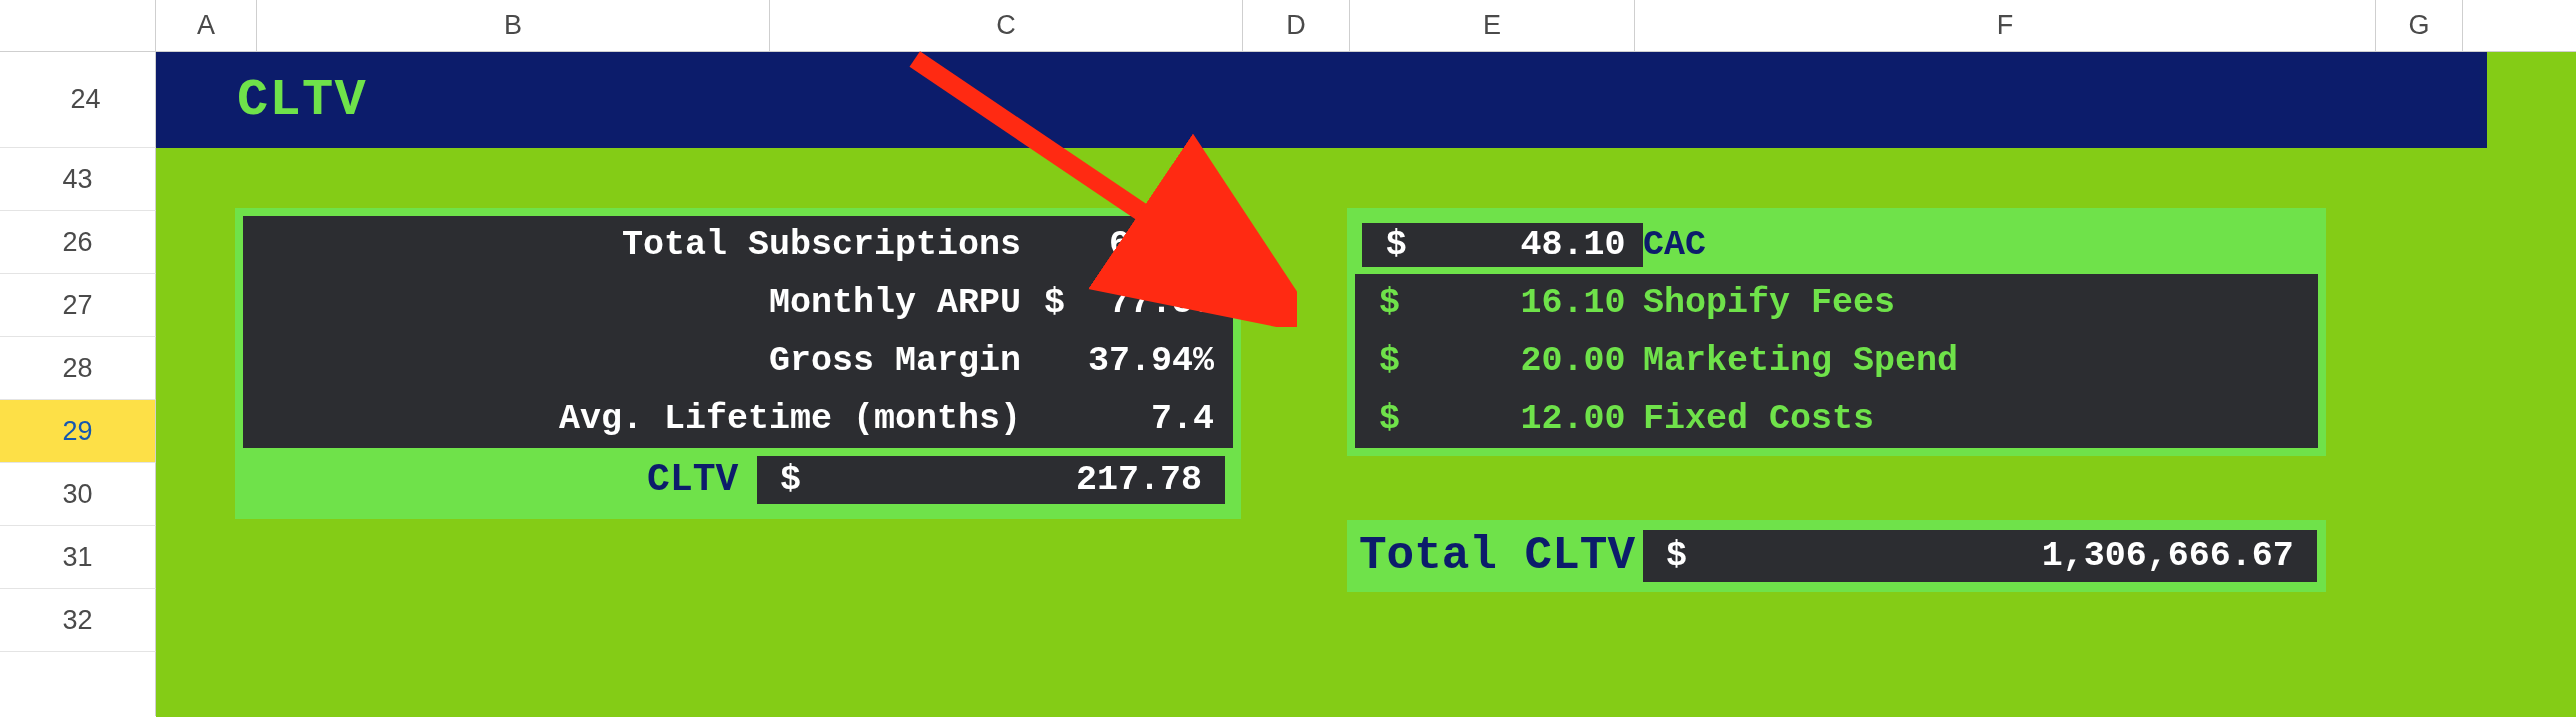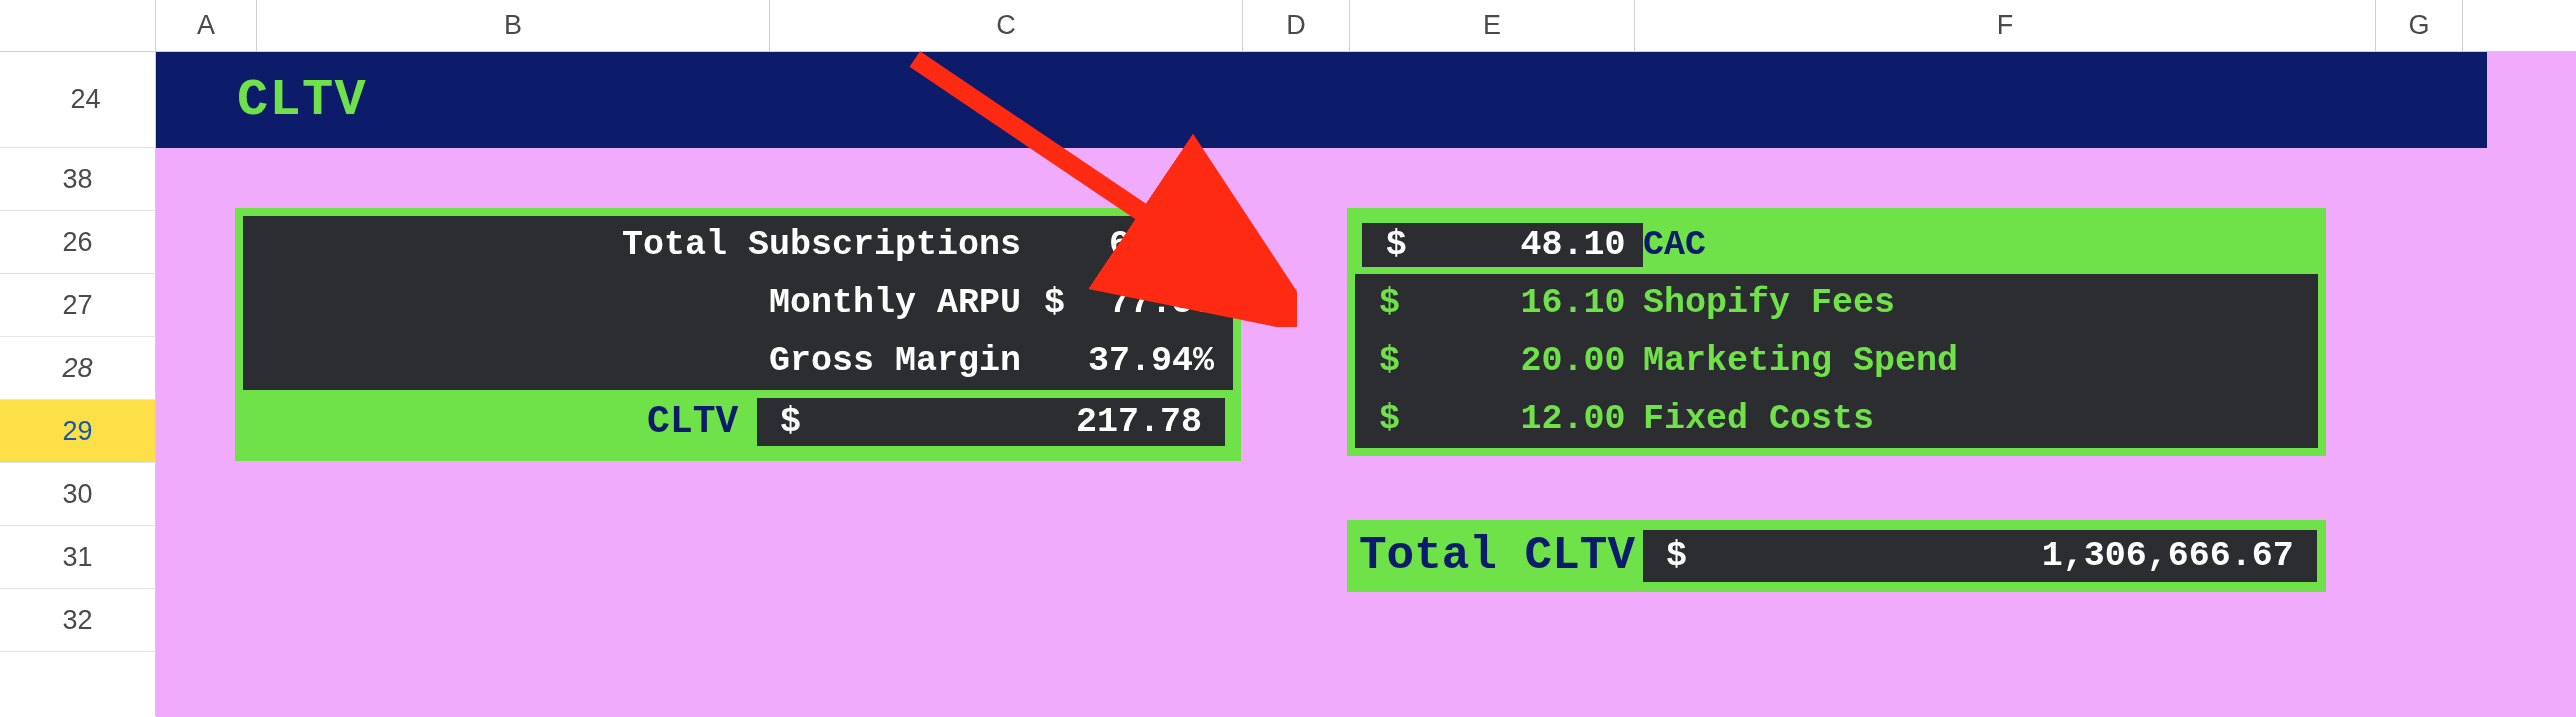--- a/index.html
+++ b/index.html
@@ -30,31 +30,31 @@
     border-right:1.3px solid #cfcfcf;
     border-bottom:1.3px solid #e4e4e4;
     display:flex; align-items:center; justify-content:center;
     font-size:27px; color:#4a4a4a; background:#fff;
   }
   .rownum.sel { background:#fde047; color:#1558b0; }
   .rownum[data-row="24"]{height:96px;padding-left:16px;}
   .rownum[data-row="25"]{height:63px;}
   .rownum[data-row="26"]{height:63px;text-align:right;}
   .rownum[data-row="27"]{height:63px;}
-  .rownum[data-row="28"]{height:63px;font-style:italic;}
+  .rownum[data-row="28"]{height:63px;}
   .rownum[data-row="29"]{height:63px;}
   .rownum[data-row="30"]{height:63px;}
   .rownum[data-row="31"]{height:63px;}
   .rownum[data-row="32"]{height:63px;}
   .rownum.tiny{height:64px;border-bottom:none;}
 
   
   .canvas {
     position:relative;
-    background:#f0abfc;
+    background:#84cc16;
   }
   
 
   
   .titlebar {
     position:absolute;
     left:0; top:0;
     width:2331px; 
     height:96px;
     background:#0c1c6b;
@@ -181,21 +181,21 @@
   <div class="colhdr-cell">C</div>
   <div class="colhdr-cell">D</div>
   <div class="colhdr-cell">E</div>
   <div class="colhdr-cell">F</div>
   <div class="colhdr-cell">G</div>
 </div>
 
 <div class="grid">
   <div class="rownums">
     <div class="rownum" data-row="24">24</div>
-    <div class="rownum" data-row="25">38</div>
+    <div class="rownum" data-row="25">43</div>
     <div class="rownum" data-row="26">26</div>
     <div class="rownum" data-row="27">27</div>
     <div class="rownum" data-row="28">28</div>
     <div class="rownum sel" data-row="29">29</div>
     <div class="rownum" data-row="30">30</div>
     <div class="rownum" data-row="31">31</div>
     <div class="rownum" data-row="32">32</div>
     <div class="rownum tiny"></div>
   </div>
 
@@ -214,20 +214,24 @@
         <span class="box1-label">Monthly ARPU</span>
         <span class="box1-dollar-cell">
           <span class="sym">$</span>
           <span>77.50</span>
         </span>
       </div>
       <div class="box1-row">
         <span class="box1-label">Gross Margin</span>
         <span class="box1-val">37.94%</span>
       </div>
+      <div class="box1-row">
+        <span class="box1-label">Avg. Lifetime (months)</span>
+        <span class="box1-val">7.4</span>
+      </div>
       <div class="box1-footer">
         <span class="box1-footer-label mono">CLTV</span>
         <span class="box1-footer-val mono">
           <span>$</span>
           <span>217.78</span>
         </span>
       </div>
     </div>
 
     <div class="box2 mono">

